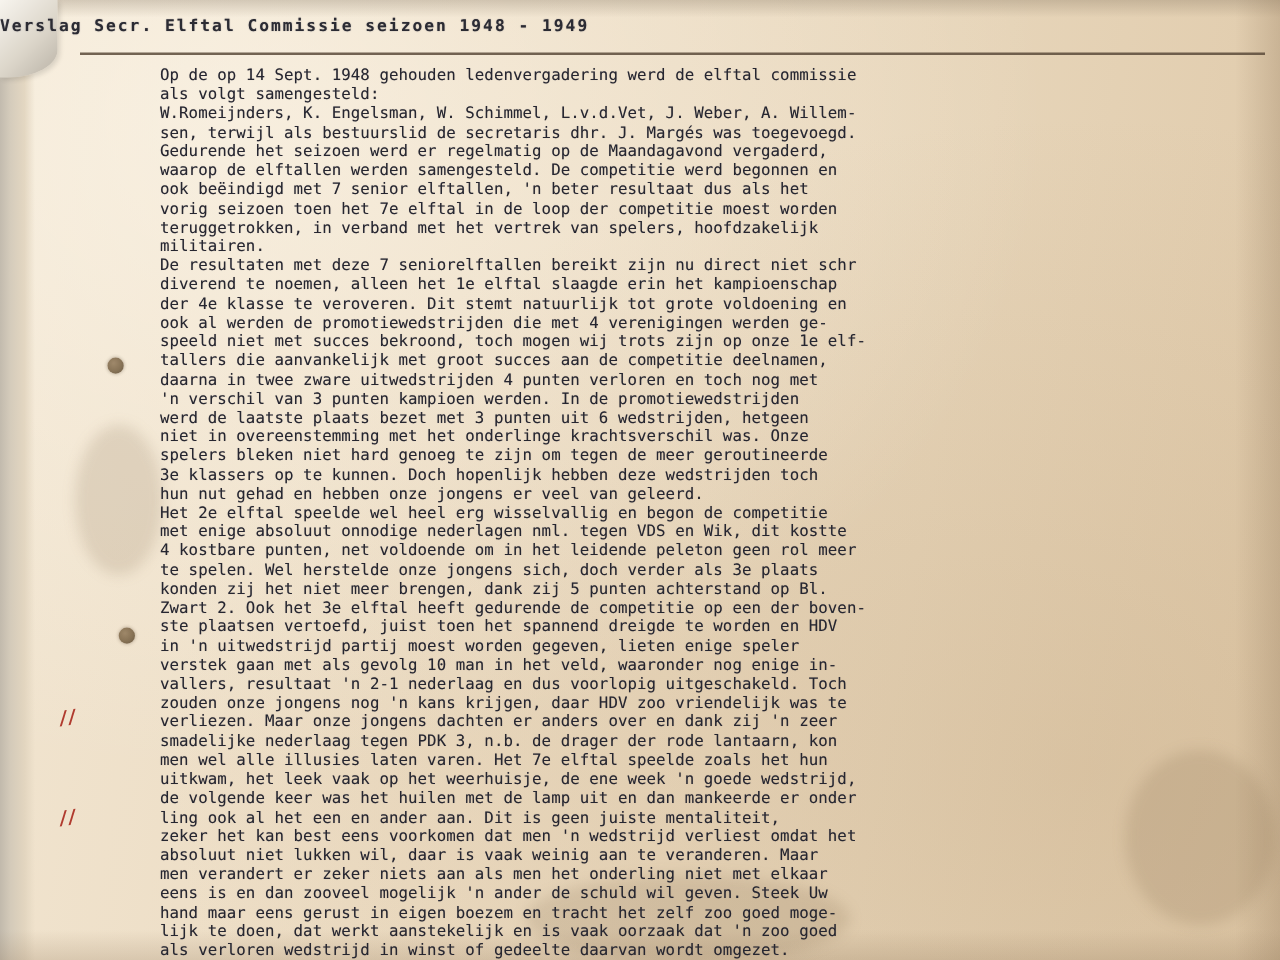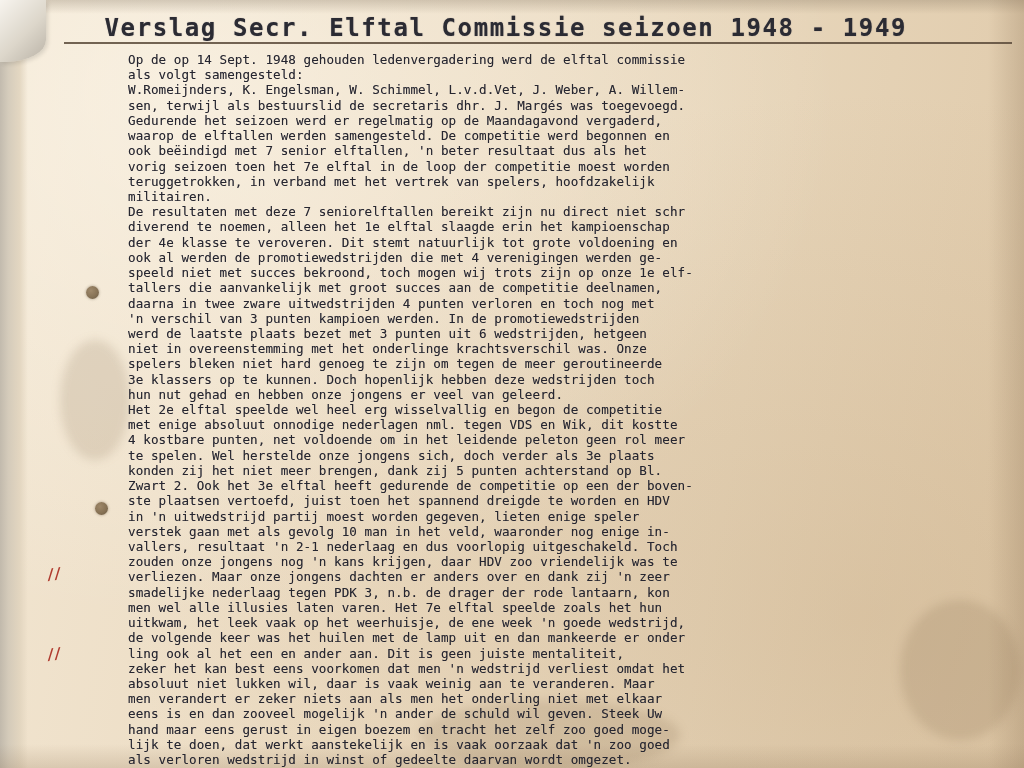--- a/index.html
+++ b/index.html
@@ -55,23 +55,23 @@
   .bottom-shade {
     position: absolute;
     left: 0; bottom: 0;
     width: 1024px; height: 24px;
     background: linear-gradient(0deg, rgba(150,125,95,0.25), rgba(150,125,95,0));
   }
   .title {
     position: absolute;
     left: 0; top: 14px;
     width: 907px;
-    text-align: right;
-    font-family: "DejaVu Sans Mono", monospace;
-    font-size: 24px;
+    text-align: left;
+    font-family: "DejaVu Sans Mono", monospace;
+    font-size: 13px;
     font-weight: bold;
     letter-spacing: 1.6px;
     color: #2b2b33;
     text-shadow: 0 0 1px rgba(40,40,60,0.45);
   }
   .rule {
     position: absolute;
     left: 64px; top: 42px;
     width: 948px; height: 0;
     border-top: 2px solid #5a4a3a;

